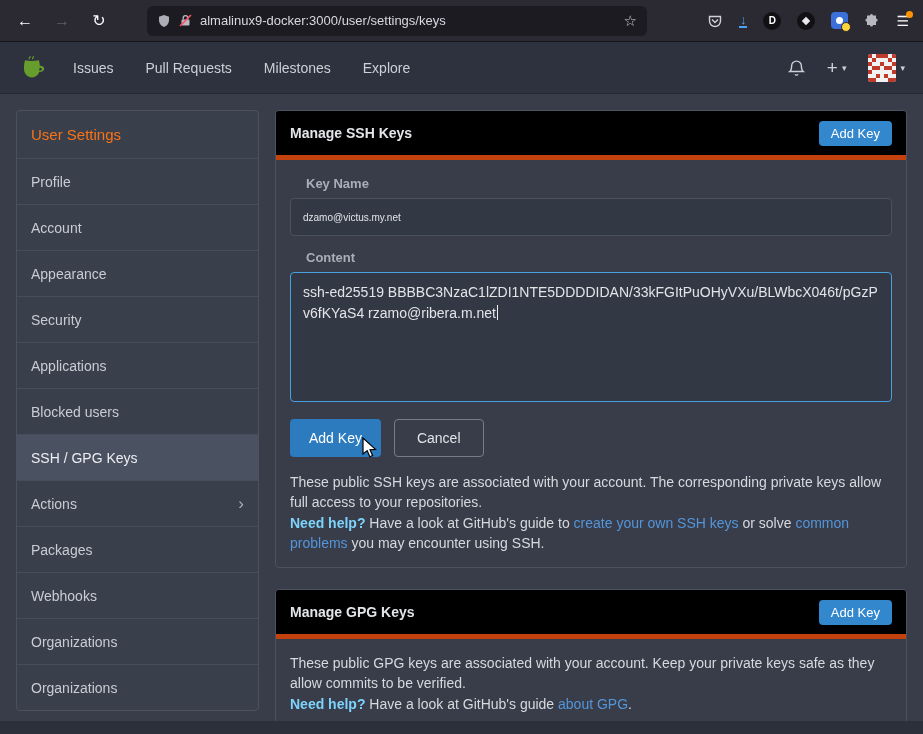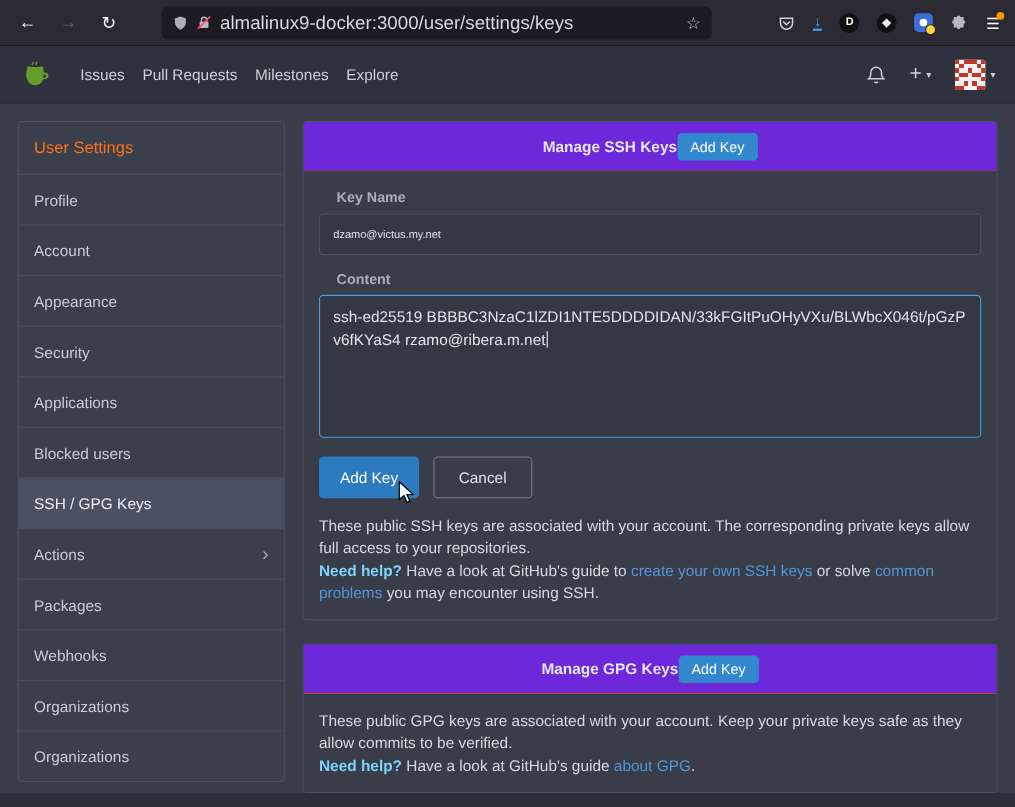--- a/index.html
+++ b/index.html
@@ -7,63 +7,63 @@
        font-family:"Liberation Sans",sans-serif;}
 
   
   .browser{height:41px;background:#2b2a33;display:flex;align-items:center;padding:0 10px;
            border-bottom:1px solid #16151d}
   .tbtn{width:30px;height:28px;border-radius:4px;display:flex;align-items:center;justify-content:center;
         color:#fbfbfe;font-size:16px;margin-right:7px;cursor:default;user-select:none}
   .tbtn.disabled{color:#5f5e68}
   .urlbar{width:480px;height:30px;margin-left:26px;background:#1c1b22;border-radius:6px;
           display:flex;align-items:center;padding:0 10px;gap:8px}
-  .url-text{flex:1;font-size:17px;color:#d8d8de;white-space:nowrap;overflow:hidden}
+  .url-text{flex:1;font-size:13px;color:#d8d8de;white-space:nowrap;overflow:hidden}
   .star{color:#c9c9cf;font-size:15px}
   .lockwrap{position:relative;display:flex}
   .right-icons{margin-left:auto;display:flex;align-items:center;gap:16px;padding-right:4px}
   .ricon{display:flex;align-items:center;justify-content:center;position:relative}
   .dl-arrow{color:#4aa3f5;font-size:13px;line-height:11px;border-bottom:2px solid #4aa3f5;padding:0 1px 1px}
   .circle-dark{width:18px;height:18px;border-radius:50%;background:#111114;color:#fff;
                display:flex;align-items:center;justify-content:center;font-size:10px;font-weight:bold}
   .diamond{width:6px;height:6px;background:#e8e8ee;transform:rotate(45deg)}
   .blue-ext{width:17px;height:17px;border-radius:4px;background:#3b6fd9;position:relative}
   .blue-inner{position:absolute;left:5px;top:5px;width:7px;height:7px;border-radius:50%;background:#fff}
   .ext-badge{position:absolute;right:-3px;bottom:-3px;width:8px;height:8px;border-radius:50%;
              background:#ffd43b;border:1px solid #2b2a33}
   .menu-glyph{color:#fbfbfe;font-size:14px}
   .update-dot{position:absolute;top:-2px;right:-4px;width:7px;height:7px;border-radius:50%;background:#ff9500}
 
   
   .navbar{height:51px;background:#2e323e;display:flex;align-items:center;padding:0 18px;
           border-bottom:1px solid #262a33}
   .logo{width:27px;height:27px;margin-right:28px;display:flex}
-  .nav-links{display:flex;gap:16px}
+  .nav-links{display:flex;gap:32px}
   .nav-link{color:#ccd0d6;font-size:14px;text-decoration:none;cursor:pointer}
   .nav-right{margin-left:auto;display:flex;align-items:center;gap:22px}
   .caret{color:#ccd0d6;font-size:9px;margin-left:4px;user-select:none}
   .plus{font-size:19px;color:#ccd0d6;line-height:1}
   .iconbtn{display:flex;align-items:center;cursor:pointer}
   .avatar{width:28px;height:28px;border-radius:3px;overflow:hidden;display:flex}
 
   
   .page{display:flex;align-items:flex-start;padding:16px;gap:16px}
   .sidebar{width:241px;border:1px solid #4b5160;border-radius:4px;background:#3a3f4c;overflow:hidden;flex:none}
   .sidebar-title{padding:15px 14px;font-size:15px;color:#f97316}
   .sidebar-item{display:flex;align-items:center;justify-content:space-between;padding:0 14px;height:45px;
                 border-top:1px solid #474d5a;color:#c8ccd3;font-size:14px;cursor:pointer}
   .sidebar-item.active{background:#4a5161;color:#eceef1}
   .sidebar-chevron{color:#a9afb9;font-size:17px;line-height:1}
   .sidebar-chevron::after{content:""}
   .sidebar-item.has-chevron .sidebar-chevron::after{content:"\203A"}
 
   .main{flex:1;display:flex;flex-direction:column;gap:21px;min-width:0}
   .card{border:1px solid #4b5160;border-radius:4px;background:#383d49}
-  .card-header{display:flex;align-items:center;justify-content:center;padding:5px 14px;min-height:34px;
-               background:#6d28d9;border-bottom:1px solid #c2410c;border-radius:3px 3px 0 0}
+  .card-header{display:flex;align-items:center;justify-content:space-between;padding:5px 14px;min-height:34px;
+               background:#000000;border-bottom:5px solid #c2410c;border-radius:3px 3px 0 0}
   .card-title{font-size:14px;font-weight:bold;color:#e3e5e9}
   .btn{font-family:inherit;border:none;border-radius:4px;cursor:pointer}
   .btn-sm{background:#3287cd;color:#fff;font-size:13px;padding:5px 12px}
   .card-body{padding:14px}
   .field-label{font-size:13px;font-weight:bold;color:#a9afb8;margin:14px 16px 7px}
   .field-label.first{margin-top:2px}
   .text-input{box-sizing:border-box;width:100%;height:38px;background:#333845;border:1px solid #4b5160;
               border-radius:4px;color:#e2e4e8;font-size:10px;padding:0 12px;font-family:inherit;outline:none}
   .textarea{box-sizing:border-box;width:100%;min-height:130px;background:#333845;border:1px solid #4a9fe0;
             border-radius:4px;color:#e2e4e8;font-size:14px;line-height:1.5;padding:9px 12px;

